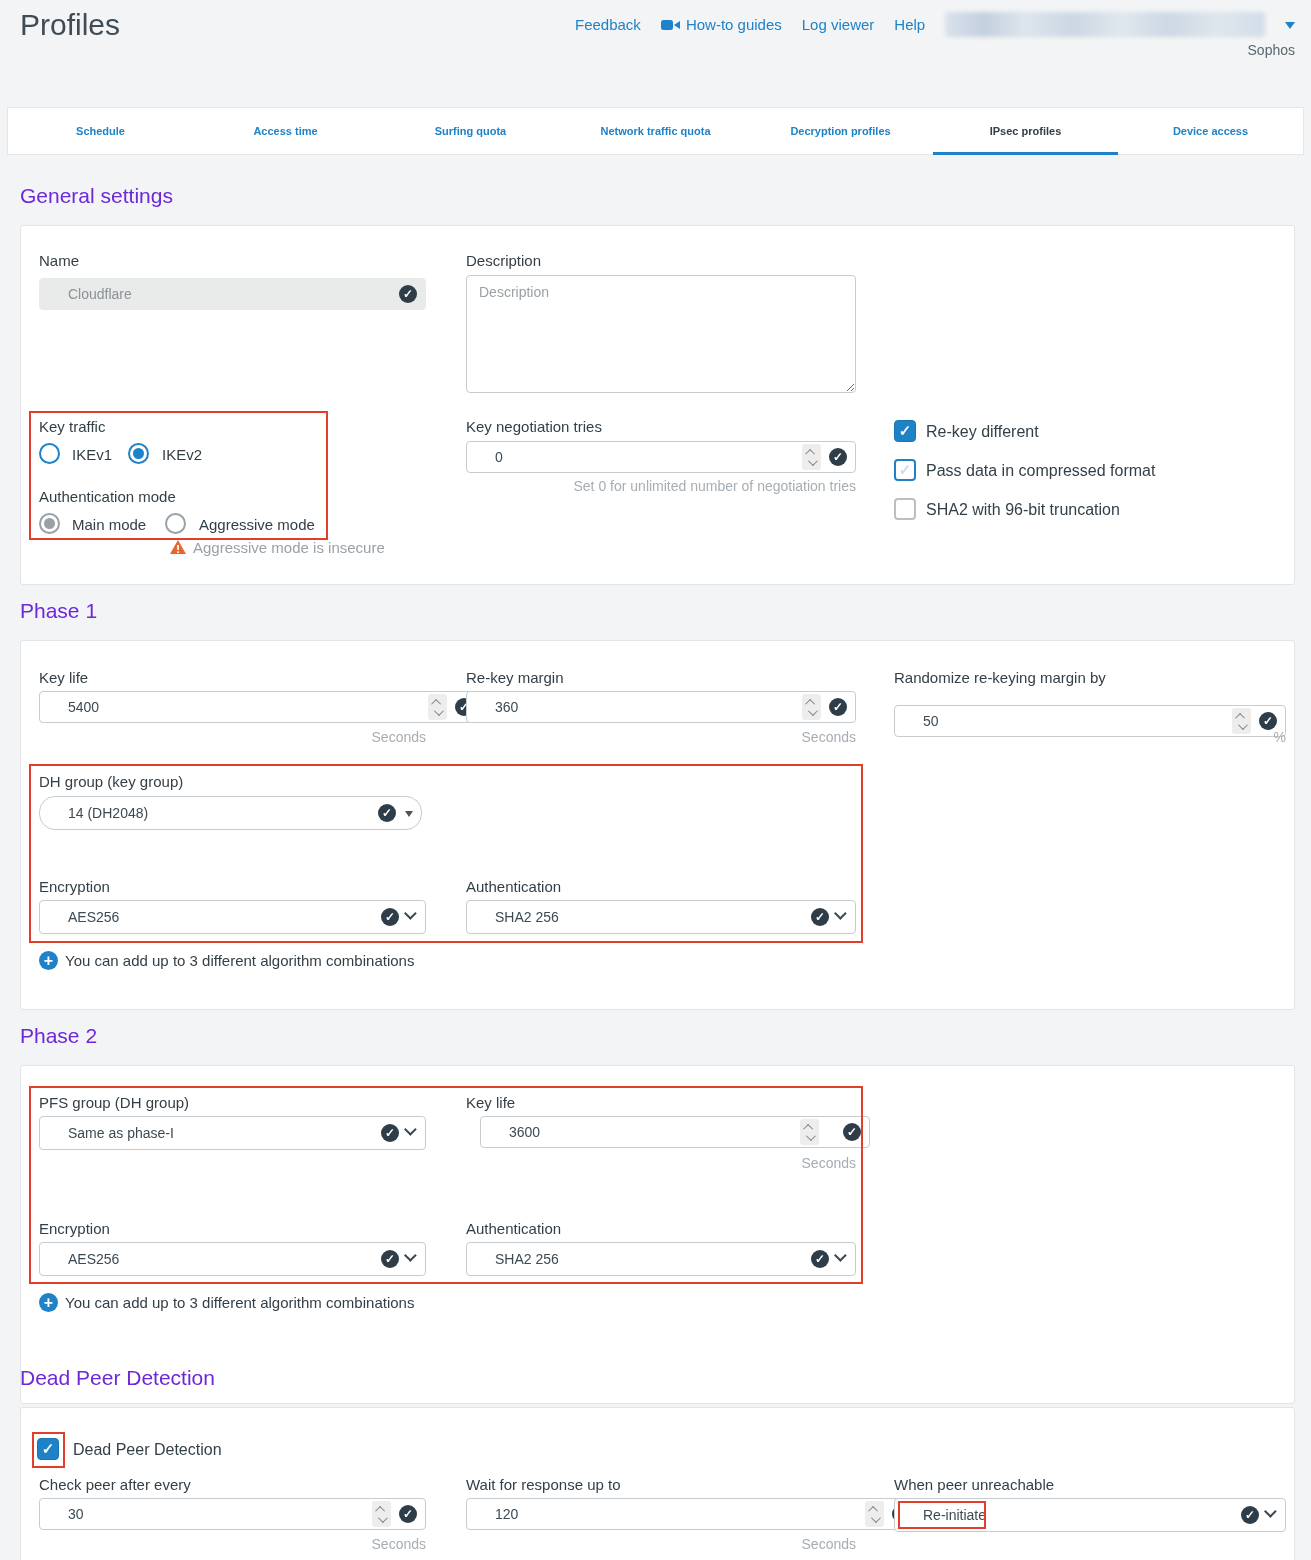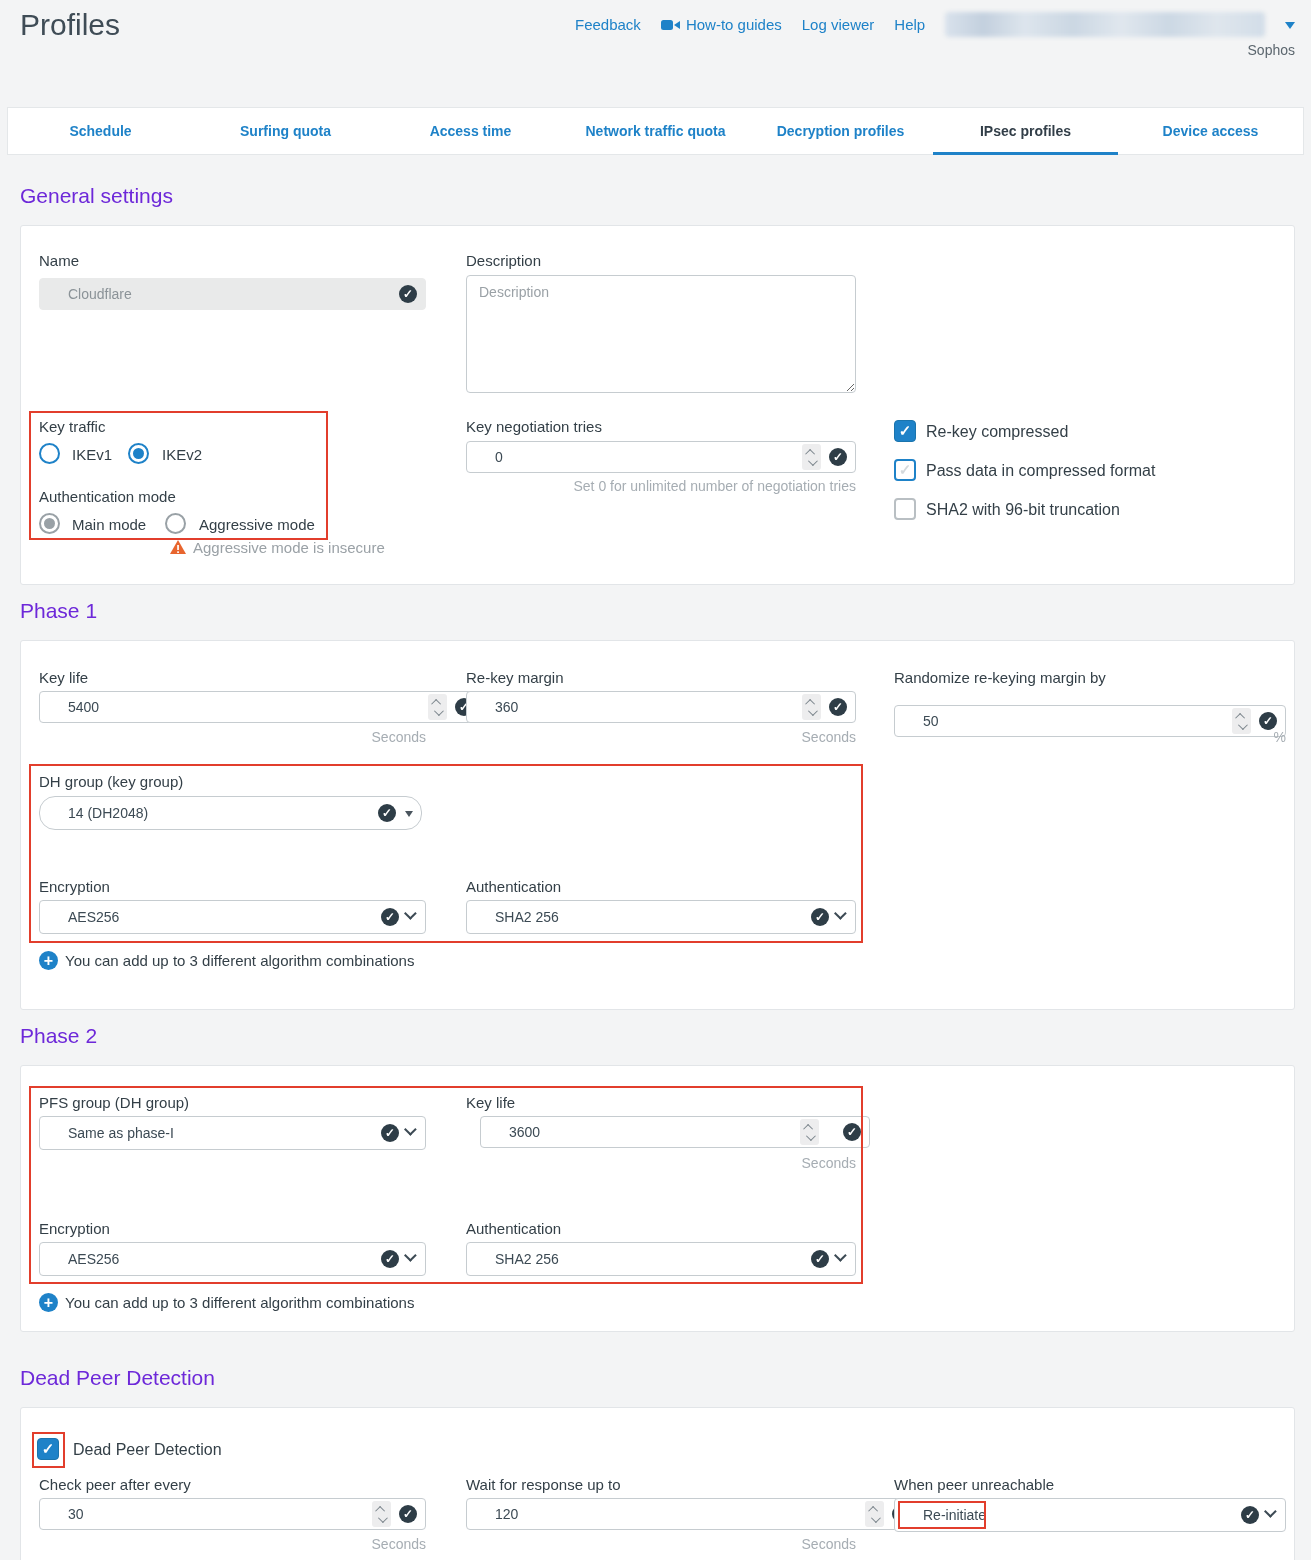--- a/index.html
+++ b/index.html
@@ -16,21 +16,21 @@
   .topnav { position:absolute; top:12px; left:575px; right:16px; display:flex; align-items:center; gap:20px; }
   .toplink { color:#1e82c8; font-size:15px; white-space:nowrap; display:flex; align-items:center; gap:6px; cursor:pointer; }
   .redacted { flex:1; height:25px; border-radius:4px;
     background:linear-gradient(90deg,#d9e2ec 0%,#c3d0de 12%,#dde5ed 25%,#cbd7e3 40%,#e0e7ee 55%,#ccd8e4 70%,#dfe6ed 85%,#d2dde8 100%);
     filter:blur(2px); }
   .caret-down-blue { width:0; height:0; border:5px solid transparent; border-top:7px solid #1e82c8; margin-top:6px; }
   .brand { position:absolute; top:42px; right:16px; font-size:14px; color:#5b666e; }
   
   .tabbar { position:absolute; top:107px; left:7px; right:7px; height:48px; background:#fff;
     border:1px solid #e4e7e9; display:flex; }
-  .tab { flex:1; display:flex; align-items:center; justify-content:center; font-size:14px; font-weight:700;
+  .tab { flex:1; display:flex; align-items:center; justify-content:center; font-size:11px; font-weight:700;
     color:#1e82c8; position:relative; cursor:pointer; }
   .tab.active { color:#323e48; }
   .tab.active::after { content:""; position:absolute; bottom:-1px; left:0; right:0; height:3px; background:#1e82c8; }
   
   .section-heading { position:absolute; left:20px; font-size:21px; font-weight:400; color:#6d28d9; }
   .card { position:absolute; left:20px; width:1275px; background:#fff; border:1px solid #e2e5e8; border-radius:3px; }
   .lbl { position:absolute; font-size:15px; color:#333f47; white-space:nowrap; }
   .hint { position:absolute; font-size:14px; color:#a6adb3; text-align:right; }
   
   .fbox { position:absolute; height:32px; border:1px solid #c6ccd0; border-radius:4px; background:#fff;
@@ -86,22 +86,22 @@
   </span>
   <span class="toplink">Log viewer</span>
   <span class="toplink">Help</span>
   <span class="redacted"></span>
   <span class="caret-down-blue"></span>
 </div>
 <div class="brand">Sophos</div>
 
 <div class="tabbar">
   <div class="tab">Schedule</div>
+  <div class="tab">Access time</div>
   <div class="tab">Surfing quota</div>
-  <div class="tab">Access time</div>
   <div class="tab">Network traffic quota</div>
   <div class="tab">Decryption profiles</div>
   <div class="tab active">IPsec profiles</div>
   <div class="tab">Device access</div>
 </div>
 
 <div class="section-heading" style="top:184px;">General settings</div>
 
 <div class="card" style="top:225px; height:360px;">
 
@@ -140,21 +140,21 @@
     <span class="val">0</span>
     <span class="spinner">
         <span class="chev-up"></span>
         <span class="chev-dn"></span>
       </span>
     <span class="checkcircle">✓</span>
   </div>
   <div class="hint" style="left:445px; top:252px; width:390px;">Set 0 for unlimited number of negotiation tries</div>
 
   <div class="cb checked" style="left:873px; top:194px;">✓</div>
-  <div class="cb-label" style="left:905px; top:197px;">Re-key compressed</div>
+  <div class="cb-label" style="left:905px; top:197px;">Re-key different</div>
   <div class="cb hl" style="left:873px; top:233px;">✓</div>
   <div class="cb-label" style="left:905px; top:236px;">Pass data in compressed format</div>
   <div class="cb empty" style="left:873px; top:272px;"></div>
   <div class="cb-label" style="left:905px; top:275px;">SHA2 with 96-bit truncation</div>
 </div>
 
 <div class="section-heading" style="top:599px;">Phase 1</div>
 
 <div class="card" style="top:640px; height:370px;">
 
@@ -215,21 +215,21 @@
   </div>
 
   <div class="plus-row" style="left:18px; top:310px;">
     <span class="plus-ic">+</span>
     <span>You can add up to 3 different algorithm combinations</span>
   </div>
 </div>
 
 <div class="section-heading" style="top:1024px;">Phase 2</div>
 
-<div class="card" style="top:1065px; height:267px;">
+<div class="card" style="top:1065px; height:339px;">
 
   <div class="redbox" style="left:8px; top:20px; width:834px; height:198px;"></div>
 
   <div class="lbl" style="left:18px; top:28px;">PFS group (DH group)</div>
   <div class="fbox dd" style="left:18px; top:50px; width:387px;">
     <span class="val">Same as phase-I</span>
     <span class="checkcircle">✓</span>
     <span class="dd-chev"></span>
   </div>
 

